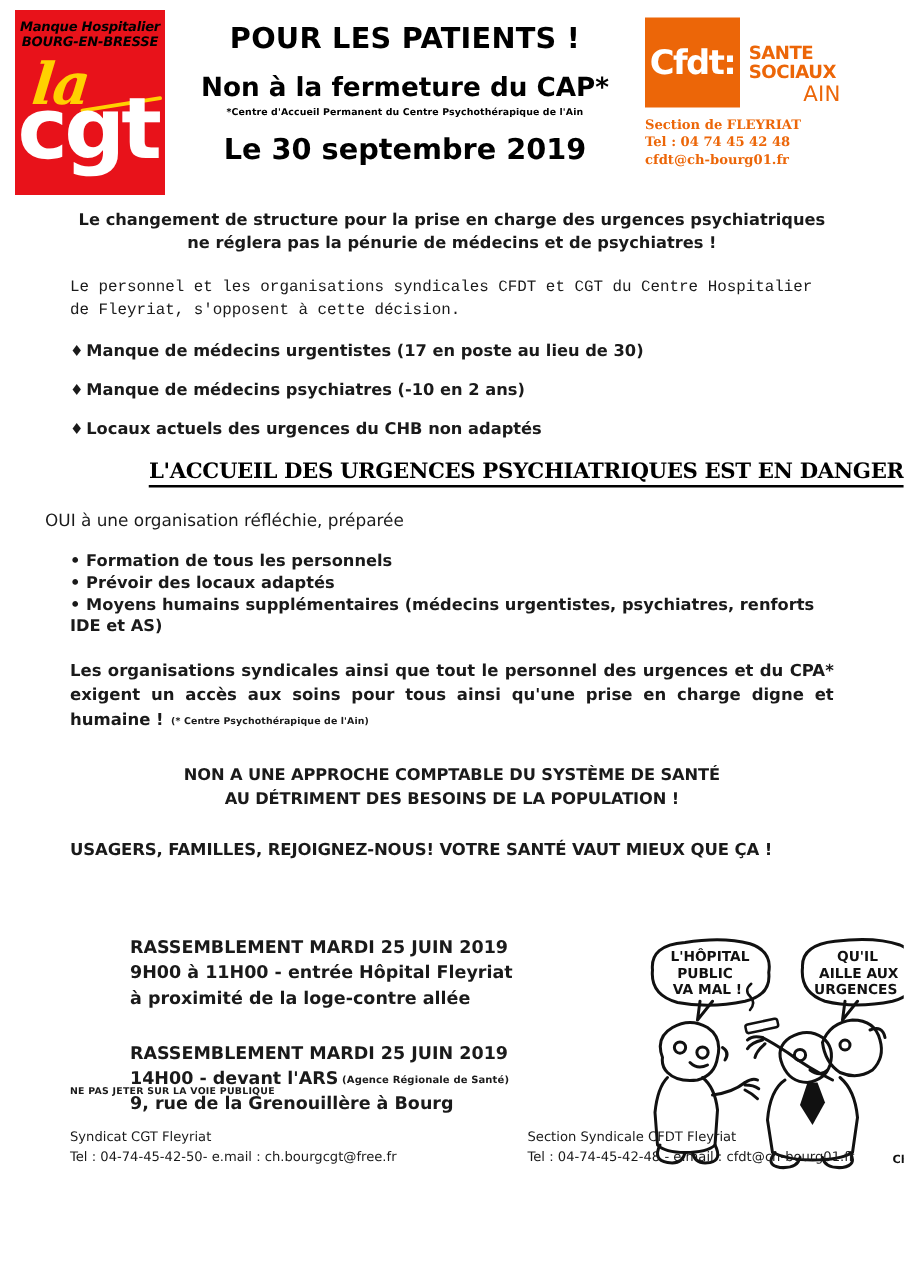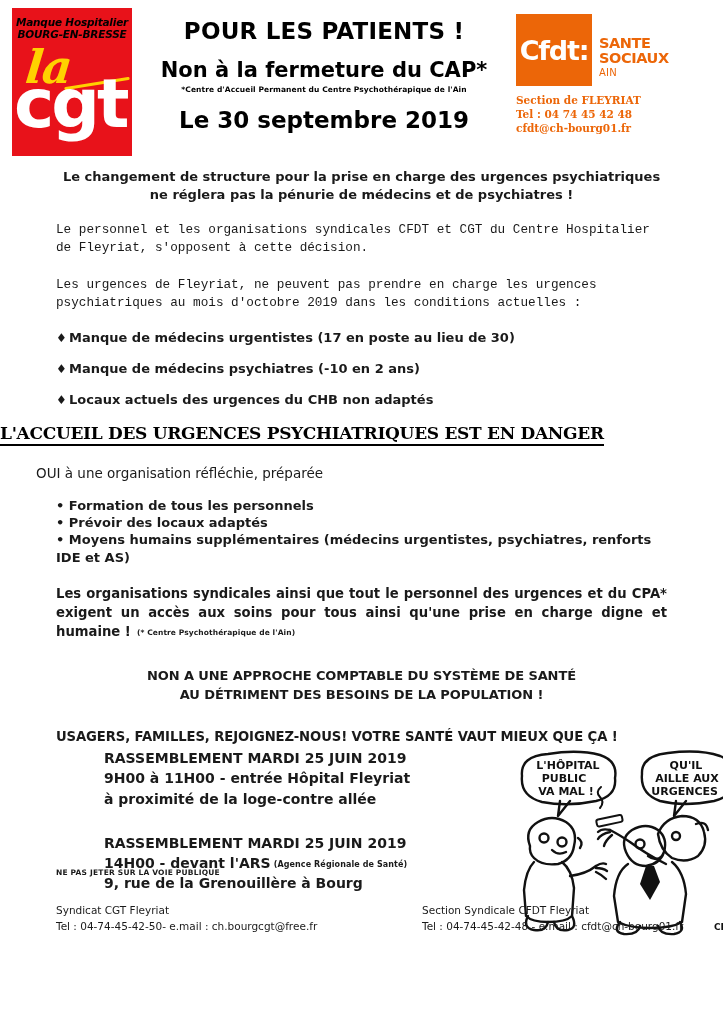--- a/index.html
+++ b/index.html
@@ -166,24 +166,25 @@
     font-family: "DejaVu Sans", sans-serif;
     font-weight: bold;
     font-size: 14.5px;
     letter-spacing: -0.4px;
     line-height: 1;
   }
   .cfdt-ain {
     color: #ec6608;
     font-family: "DejaVu Sans", sans-serif;
     font-weight: normal;
-    font-size: 10px;
+    font-size: 17px;
     letter-spacing: 0.2px;
     margin-top: 3px;
     line-height: 1;
+    text-align: center;
   }
   .cfdt-contact {
     margin-top: 8px;
     color: #ec6608;
     font-family: "DejaVu Serif", serif;
     font-weight: bold;
     font-size: 10.5px;
     line-height: 1.33;
   }
 
@@ -224,21 +225,21 @@
     color: #1a1a1a;
   }
   .bullet-diamond .glyph {
     display: inline-block;
     width: 13px;
     font-size: 12px;
   }
 
   .danger-heading {
     margin: 12px 0 0 0;
-    text-align: left;
+    text-align: right;
     font-family: "DejaVu Serif", serif;
     font-weight: bold;
     font-size: 17px;
     letter-spacing: -0.3px;
     color: #000000;
   }
   .danger-heading span {
     border-bottom: 2px solid #000000;
     padding-bottom: 1px;
   }
@@ -411,21 +412,20 @@
       </div>
     </div>
   </div>
 
   <div class="content">
 
     <div class="lead">Le changement de structure pour la prise en charge des urgences psychiatriques ne réglera pas la pénurie de médecins et de psychiatres !</div>
 
     <div class="para">Le personnel et les organisations syndicales CFDT et CGT du Centre Hospitalier de Fleyriat, s'opposent à cette décision.</div>
 
-    <div class="para tight">Les urgences de Fleyriat, ne peuvent pas prendre en charge les urgences psychiatriques au mois d'octobre 2019 dans les conditions actuelles :</div>
 
     <div class="bullets-diamond">
       <div class="bullet-diamond">
         <span class="glyph">♦</span><span>Manque de médecins urgentistes  (17 en poste au lieu de 30)</span>
       </div>
       <div class="bullet-diamond">
         <span class="glyph">♦</span><span>Manque de médecins psychiatres  (-10 en 2 ans)</span>
       </div>
       <div class="bullet-diamond">
         <span class="glyph">♦</span><span>Locaux actuels des urgences du CHB non adaptés</span>

